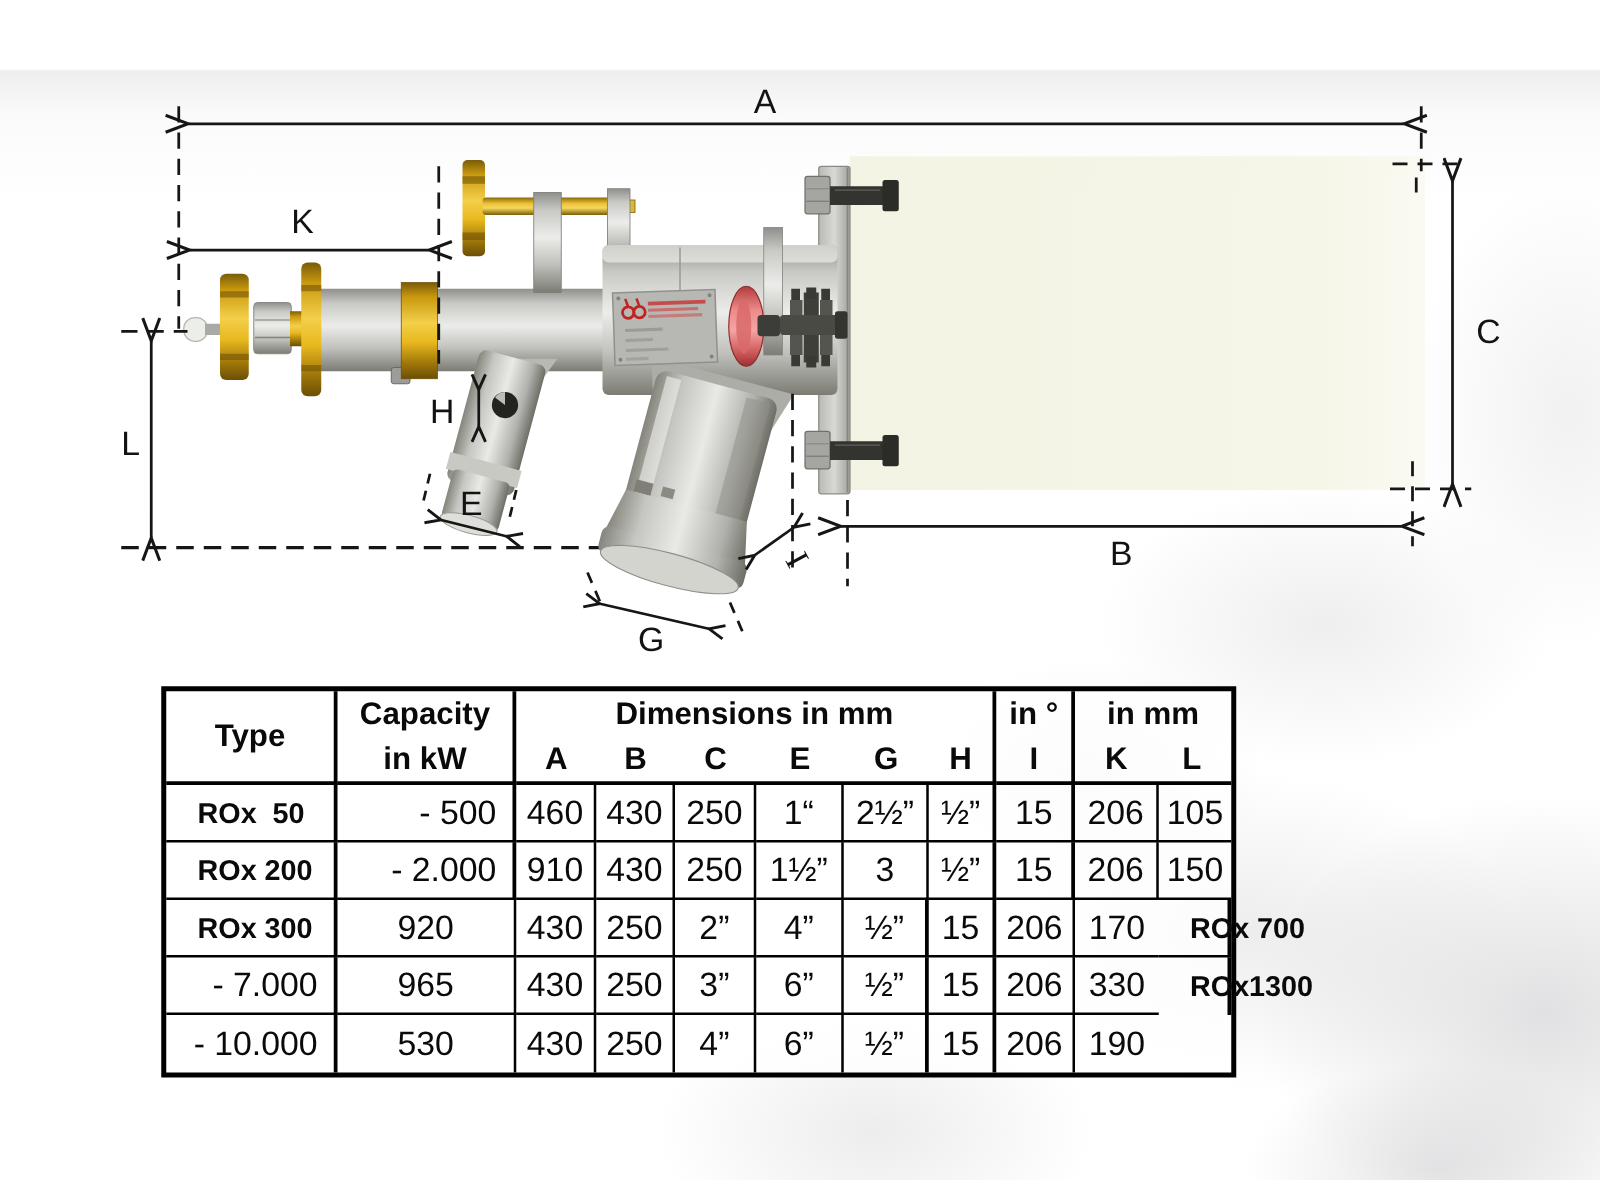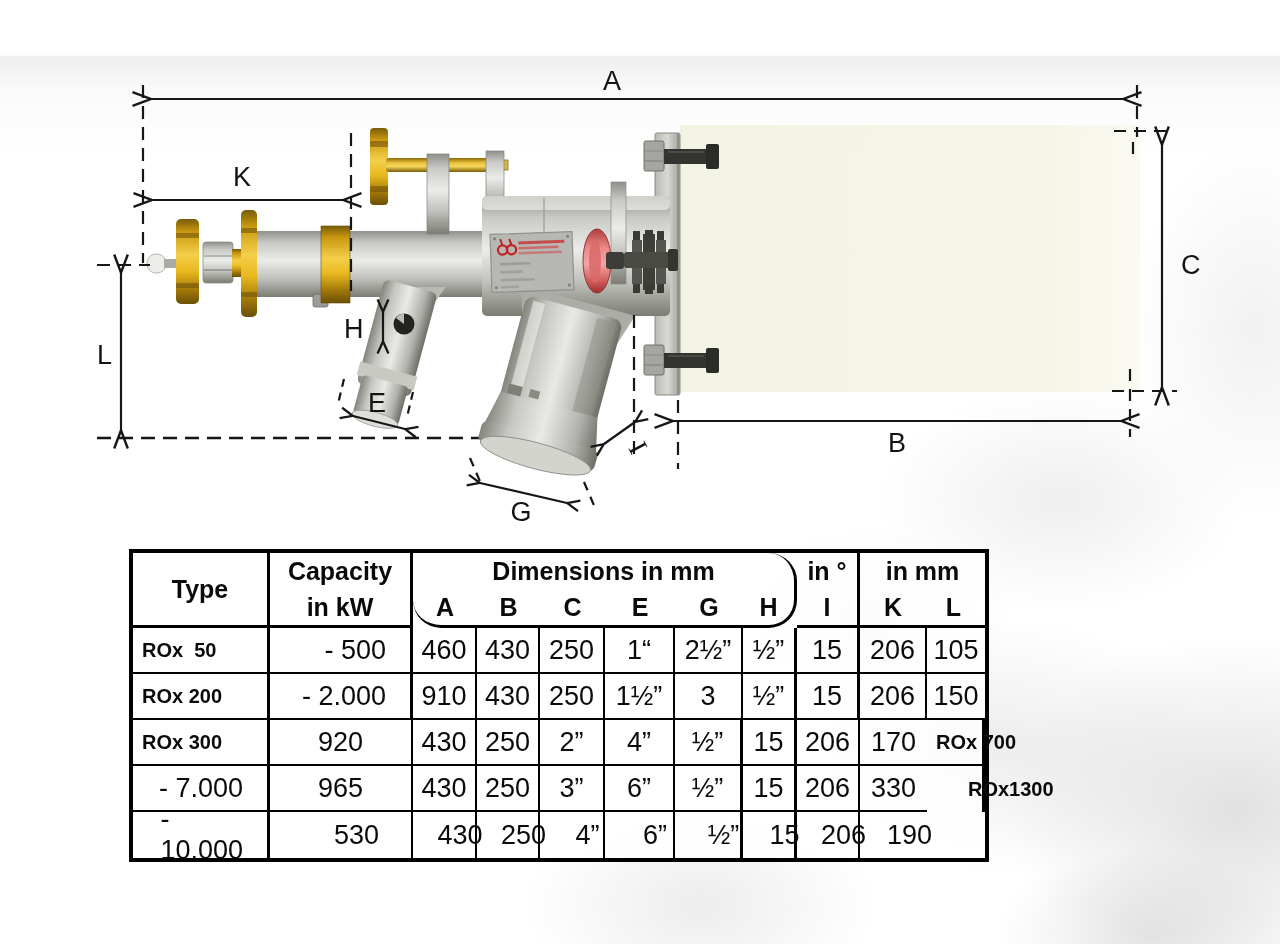--- a/index.html
+++ b/index.html
@@ -26,34 +26,34 @@
     width:860px;border:4px solid #000;display:grid;
     grid-template-columns:137px 143px 64px 63px 65px 70px 68px 54px 63px 67px 58px;
     grid-template-rows:75px repeat(5,46px);
     background:rgba(255,255,255,.78);color:#0a0a0a;}
   .hcell{border-right:3px solid #000;border-bottom:3px solid #000;
     display:flex;flex-direction:column;justify-content:center;
     font-weight:bold;font-size:25px;box-sizing:border-box;}
   .h-line{height:36px;display:flex;align-items:center;justify-content:center;}
   .h-type{grid-column:1;grid-row:1;}
   .h-cap{grid-column:2;grid-row:1;}
-  .h-dims{grid-column:3/9;grid-row:1;border-radius:28px;}
+  .h-dims{grid-column:3/9;grid-row:1;}
   .h-deg{grid-column:9;grid-row:1;}
   .h-mm{grid-column:10/12;grid-row:1;border-right:none;}
   .h-sub{display:grid;height:36px;}
   .h-sub-dims{grid-template-columns:64px 63px 65px 70px 68px 51px;}
   .h-sub-mm{grid-template-columns:66px 55px;}
   .hletter{display:flex;align-items:center;justify-content:center;}
   .cell{box-sizing:border-box;border-right:2px solid #000;border-bottom:2px solid #000;
     display:flex;align-items:center;justify-content:center;font-size:27px;}
   .thickR{border-right-width:3px;}
   .lastCol{border-right:none;}
-  .lastRow{border-bottom:none;margin-left:32px;}
-  .c-type{font-weight:bold;justify-content:flex-start;padding-left:9px;white-space:pre;font-size:20px;}
-  .c-capacity{justify-content:flex-end;padding-right:24px;}
+  .lastRow{border-bottom:none;}
+  .c-type{font-weight:bold;justify-content:flex-start;padding-left:25px;white-space:pre;font-size:23px;}
+  .c-capacity{justify-content:flex-end;padding-right:13px;}
 </style>
 </head>
 <body>
 
 <div class="page">
 
 <svg width="1280" height="546" viewBox="0 0 1280 546" style="position:absolute;left:0;top:0;">
   <defs>
     <linearGradient id="steel" x1="0" y1="0" x2="0" y2="1">
       <stop offset="0" stop-color="#8f8f8b"></stop>

